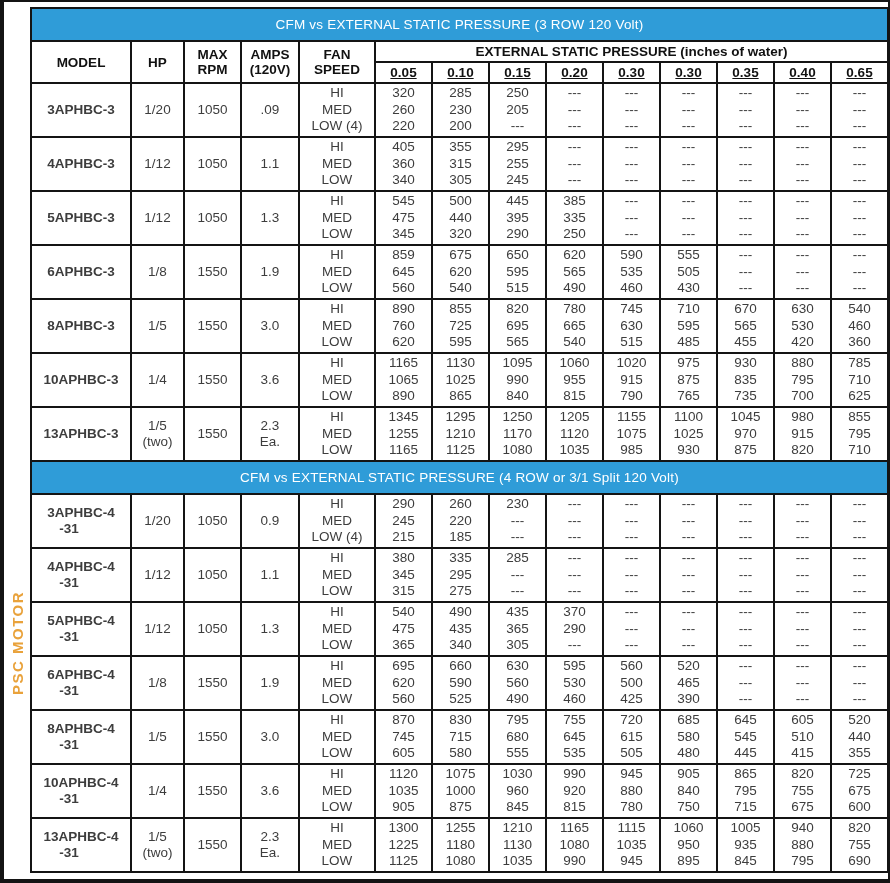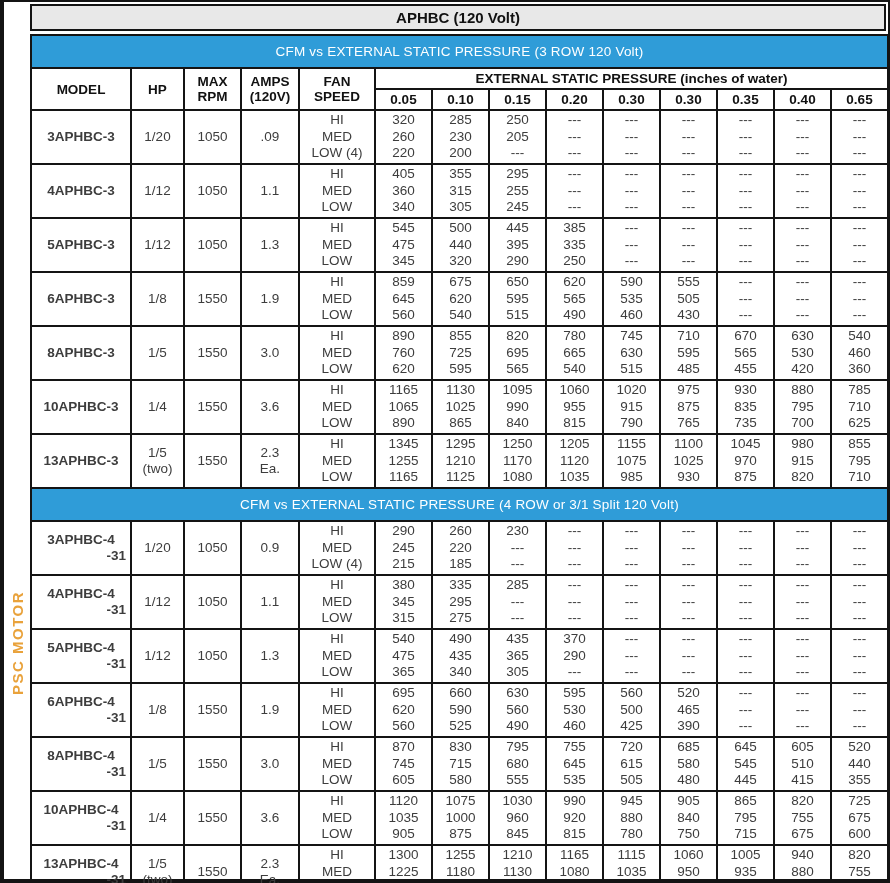--- a/index.html
+++ b/index.html
@@ -27,37 +27,36 @@
   }
   .gap{height:3px;}
   table{width:856px;border-collapse:collapse;table-layout:fixed;}
   td,th{border:2px solid #141414;padding:0;text-align:center;vertical-align:middle;box-sizing:border-box;}
   .section-hdr td{
     background:#2f9cd8;color:#fff;font-weight:normal;font-size:13.5px;height:33px;
     letter-spacing:.2px;
   }
   th{font-weight:bold;font-size:13.5px;color:#111;line-height:15px;}
   tr.col-hdr th{height:21px;}
-  tr.press-row th{height:21px;}
+  tr.press-row th{height:21px;text-decoration:underline;}
   tbody.data tr{height:54px;}
   tbody.data td{font-size:13.5px;color:#3d3d3d;}
   tbody.data td div{line-height:16.5px;}
   td.model{font-weight:bold;color:#111;font-size:14px;}
-  td.model div:nth-child(2){text-align:right;padding-right:4px;}
+  td.model div:nth-child(2){text-align:center;padding-right:24px;}
   td.dim div{line-height:16px;}
 </style>
 </head>
 <body>
 
 <div class="frame"></div>
 
 <div class="vlabel">PSC MOTOR</div>
 
 <div class="content">
-  <div class="title-bar">APHBC (120 Volt)</div>
   <div class="gap"></div>
   <table>
     <colgroup>
       <col style="width:100px">
         <col style="width:53px">
         <col style="width:57px">
       <col style="width:58px">
         <col style="width:76px">
       <col span="9" style="width:57px">
     </colgroup>

